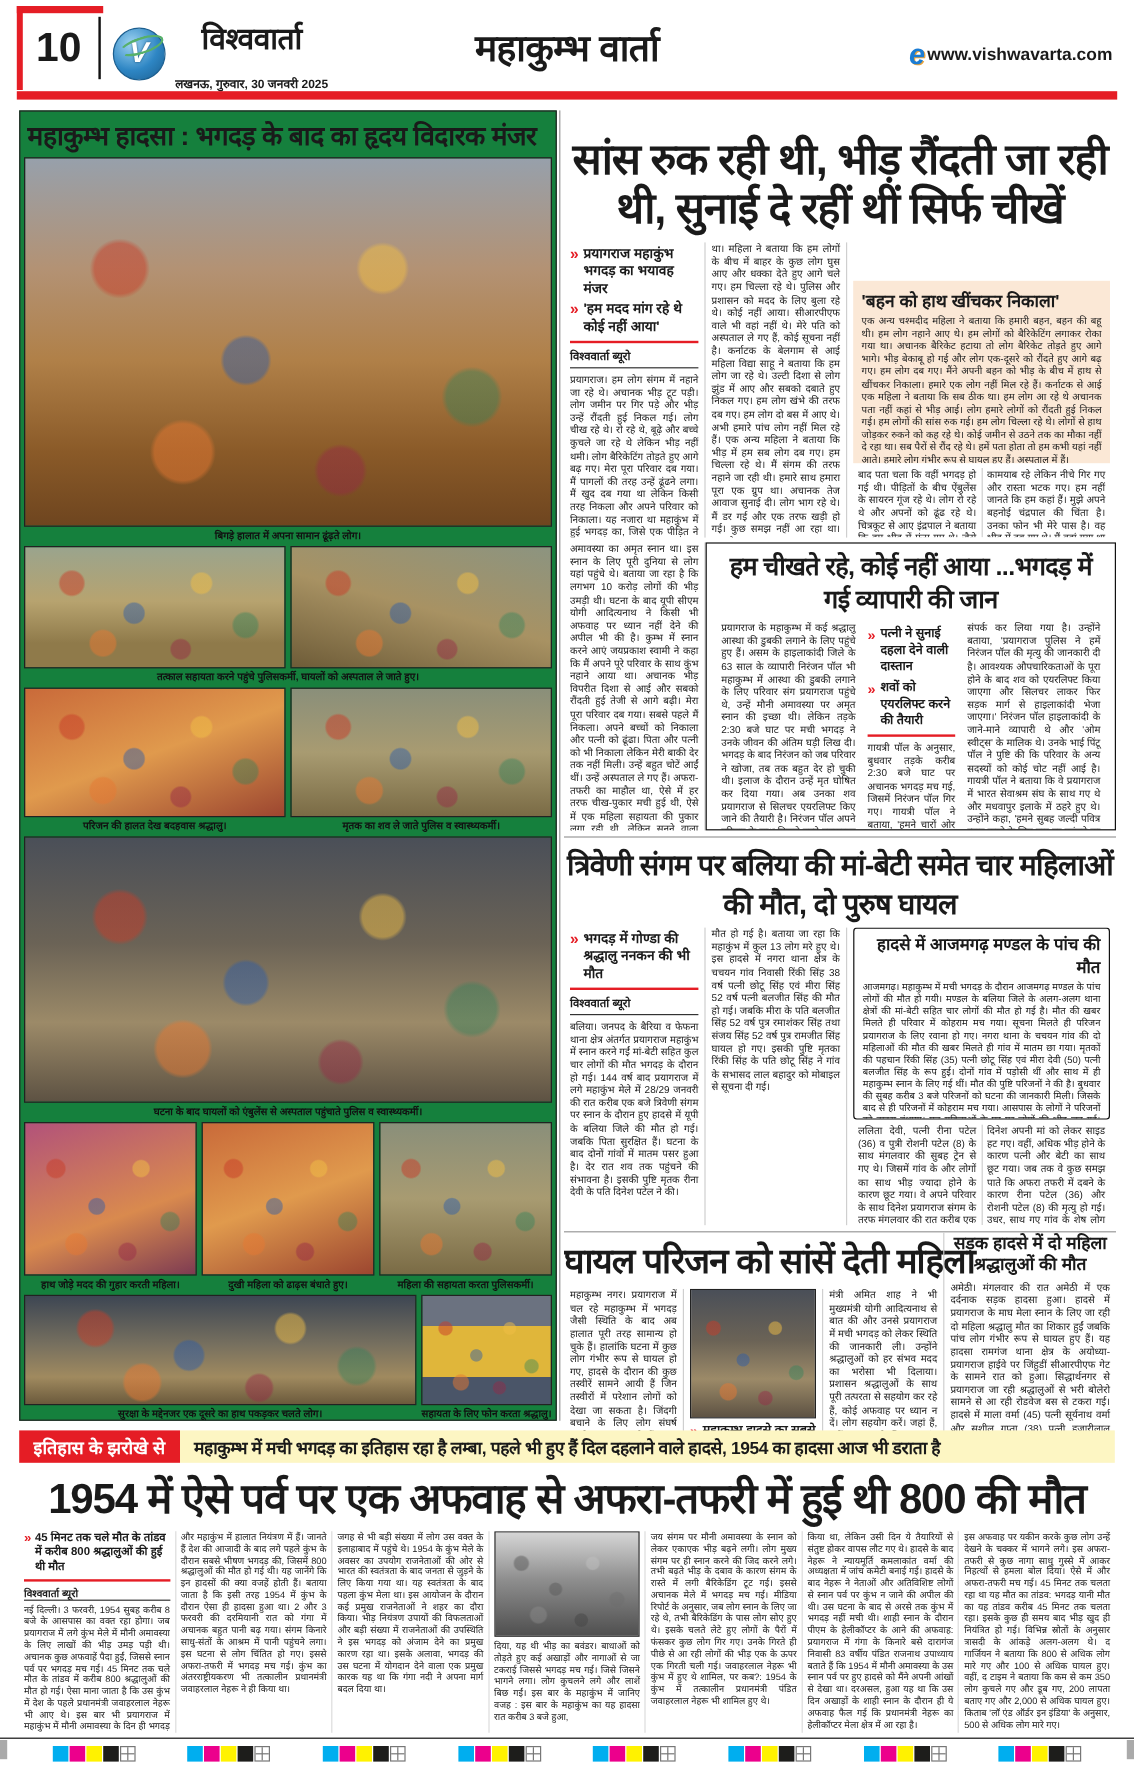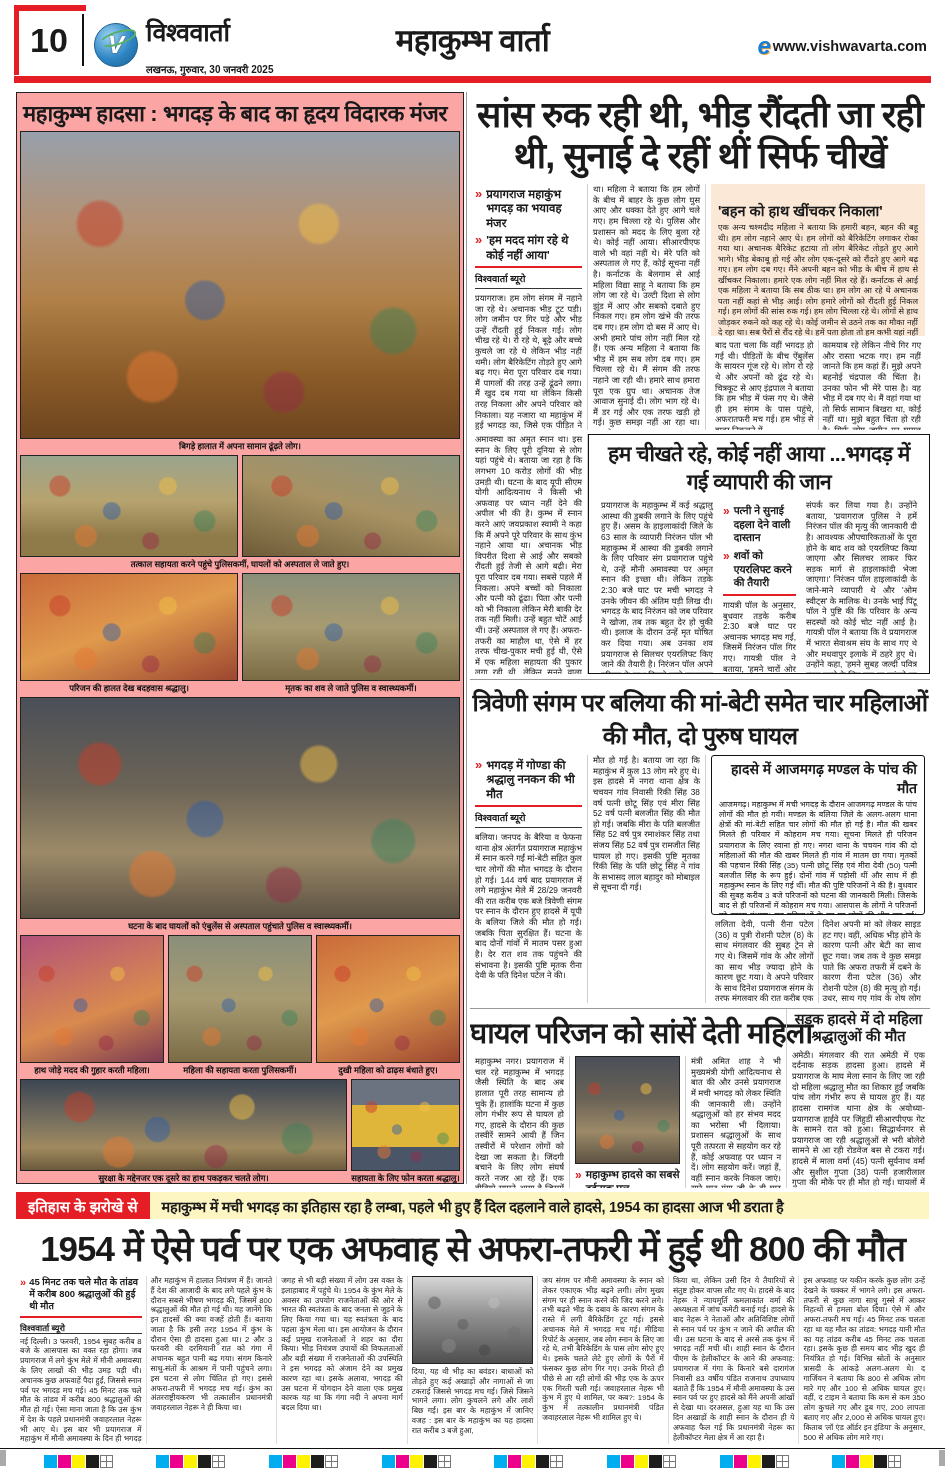--- a/index.html
+++ b/index.html
@@ -2,21 +2,21 @@
 <html><head>
 <meta charset="utf-8">
 <style>
   html,body{margin:0;padding:0;}
   body{
     width:945px;height:1474px;position:relative;background:#fff;
     font-family:"Liberation Sans","DejaVu Sans",sans-serif;color:#1a1a1a;
     overflow:hidden;
   }
   
-  .header{position:absolute;left:16px;top:6px;width:913px;height:66px;}
+  .header{position:absolute;left:16px;top:6px;width:913px;height:66px;text-align:center;}
   .hdr-corner-top{position:absolute;left:-2px;top:-1px;width:72px;height:6px;background:#e51d25;}
   .hdr-corner-left{position:absolute;left:-2px;top:-1px;width:5px;height:70px;background:#e51d25;}
   .hdr-rule{position:absolute;left:14px;top:76px;width:917px;height:7px;background:#e51d25;}
   .pageno{position:absolute;left:12px;top:8px;font-size:34px;font-weight:800;
     padding:2px 14px 2px 2px;border-right:2px solid #111;height:48px;line-height:48px;}
   .brand{position:absolute;left:78px;top:8px;display:flex;gap:8px;align-items:center;}
   .globe{width:42px;height:42px;border-radius:50%;
     background:radial-gradient(circle at 35% 30%,#9fd4f2,#2e86c4 55%,#1b5e8f);
     position:relative;border:1px solid #1b5e8f;}
   .globe b{position:absolute;inset:0;display:flex;align-items:center;justify-content:center;
@@ -25,21 +25,21 @@
     border-radius:50%;transform:rotate(-18deg);border-left-color:transparent;}
   .masthead-name{font-size:25px;font-weight:800;letter-spacing:-.5px;}
   .dateline{font-size:10px;font-weight:700;margin-top:14px;}
   .section-title{position:absolute;left:50%;transform:translateX(-50%);top:12px;
     font-size:31px;font-weight:800;letter-spacing:-.5px;white-space:nowrap;}
   .website{position:absolute;right:2px;top:30px;font-size:14.5px;font-weight:800;display:flex;align-items:center;gap:2px;}
   .eicon{color:#1a7cd4;font-size:24px;font-weight:800;font-style:italic;line-height:20px;
     text-shadow:1px 1px 0 #e8a33d;}
   
   .left-block{position:absolute;left:16px;top:92px;width:448px;height:1092px;
-    border:1.5px solid #222;padding:3px;box-sizing:border-box;background:#fca5a5;}
+    border:1.5px solid #222;padding:3px;box-sizing:border-box;background:#15803d;}
   .lb-title{font-size:22px;font-weight:800;padding:1px 3px 4px;letter-spacing:-.4px;white-space:nowrap;}
   .cap{font-size:8.4px;font-weight:600;text-align:center;padding:1px 0 2px;color:#111;}
   .ph{border:1px solid #222;position:relative;overflow:hidden;box-sizing:border-box;}
   .ph::after{content:"";position:absolute;inset:0;background:
     radial-gradient(circle at 18% 30%, rgba(200,60,40,.50) 0 5%, transparent 6%),
     radial-gradient(circle at 42% 55%, rgba(40,90,170,.45) 0 6%, transparent 7%),
     radial-gradient(circle at 68% 30%, rgba(240,190,70,.50) 0 5%, transparent 6%),
     radial-gradient(circle at 85% 65%, rgba(40,130,90,.40) 0 5%, transparent 6%),
     radial-gradient(circle at 30% 80%, rgba(230,120,50,.50) 0 6%, transparent 7%),
     radial-gradient(circle at 60% 85%, rgba(150,40,70,.45) 0 5%, transparent 6%);}
@@ -71,34 +71,34 @@
   .vc:nth-child(6n+4){background:linear-gradient(180deg,#ddd0c0,#9a8468);}
   .vc:nth-child(6n+5){background:linear-gradient(160deg,#7aa3a0,#3f5e5c);}
   .vc:nth-child(6n){background:linear-gradient(200deg,#caa0a8,#7c4a55);}
   .lb-row4{display:flex;gap:4px;margin-top:2px;}
   .lb-row4 .ph{height:128px;}
   .lb-row5{display:flex;gap:4px;margin-top:2px;}
   .lb-row5 .w1{flex:3;}.lb-row5 .w2{flex:1;}
   .lb-row5 .ph{height:92px;}
   .vdiv{position:absolute;left:466px;top:92px;width:1px;height:1092px;background:#9a9a9a;}
   
-  .ra{position:absolute;left:470px;top:92px;width:460px;height:1096px;overflow:hidden;}
+  .ra{position:absolute;left:470px;top:110px;width:460px;height:1096px;overflow:hidden;}
   .lead-headline{font-size:36px;line-height:1.14;font-weight:800;text-align:center;
     letter-spacing:-1px;padding:2px 0 8px;}
   .ncol{padding:0 5px;overflow:hidden;box-sizing:border-box;border-right:1px solid #cfcfcf;}
   .ncol:last-child{border-right:none;}
   .body{font-size:8.3px;line-height:1.28;text-align:justify;}
   .bullet{display:flex;gap:4px;font-size:11.5px;font-weight:800;line-height:1.25;margin:3px 0;}
   .bullet .bi{color:#e51d25;font-size:13px;line-height:1;}
   .red-rule{height:2px;background:#e51d25;margin:4px 0;}
   .byline{font-size:9.5px;font-weight:800;border-bottom:1px solid #333;padding-bottom:3px;margin-bottom:4px;}
   .lead-row{display:flex;height:246px;}
   .lead-c1,.lead-c2{width:118px;flex:none;}
   .lead-c3{flex:1;display:flex;flex-direction:column;}
-  .peach-box{background:#fbe8d6;padding:16px 7px;height:152px;overflow:hidden;box-sizing:border-box;}
+  .peach-box{background:#fbe8d6;padding:6px 7px;height:152px;overflow:hidden;box-sizing:border-box;margin-top:32px;}
   .peach-box h3{margin:0 0 3px;font-size:14.5px;font-weight:800;}
   .peach-box .body{font-size:8.2px;}
   .minirow{display:flex;flex:1;margin-top:4px;overflow:hidden;}
   .minicol{flex:1;padding:0 4px;border-right:1px solid #cfcfcf;overflow:hidden;}
   .minicol:last-child{border-right:none;}
   .trader-row{display:flex;height:240px;margin-top:4px;}
   .trader-left{width:118px;flex:none;}
   .nbox{border:1.5px solid #111;padding:3px 7px;overflow:hidden;box-sizing:border-box;flex:1;}
   .box-headline{font-size:21px;font-weight:800;text-align:center;letter-spacing:-.5px;padding:1px 0 5px;}
   .box-cols{display:flex;height:190px;overflow:hidden;}
@@ -201,26 +201,26 @@
       </div>
     </div>
   </div>
 
   <div class="lb-row4">
     <div class="phwrap">
       <div class="ph ph-pink"></div>
       <div class="cap">हाथ जोड़े मदद की गुहार करती महिला।</div>
     </div>
     <div class="phwrap">
+      <div class="ph ph-orange"></div>
+      <div class="cap">दुखी महिला को ढाढ़स बंधाते हुए।</div>
+    </div>
+    <div class="phwrap">
       <div class="ph ph-field"></div>
       <div class="cap">महिला की सहायता करता पुलिसकर्मी।</div>
-    </div>
-    <div class="phwrap">
-      <div class="ph ph-orange"></div>
-      <div class="cap">दुखी महिला को ढाढ़स बंधाते हुए।</div>
     </div>
   </div>
 
   <div class="lb-row5">
     <div class="phwrap w1">
       <div class="ph ph-walk"></div>
       <div class="cap">सुरक्षा के मद्देनजर एक दूसरे का हाथ पकड़कर चलते लोग।</div>
     </div>
     <div class="phwrap w2">
       <div class="ph ph-yellow"></div>

